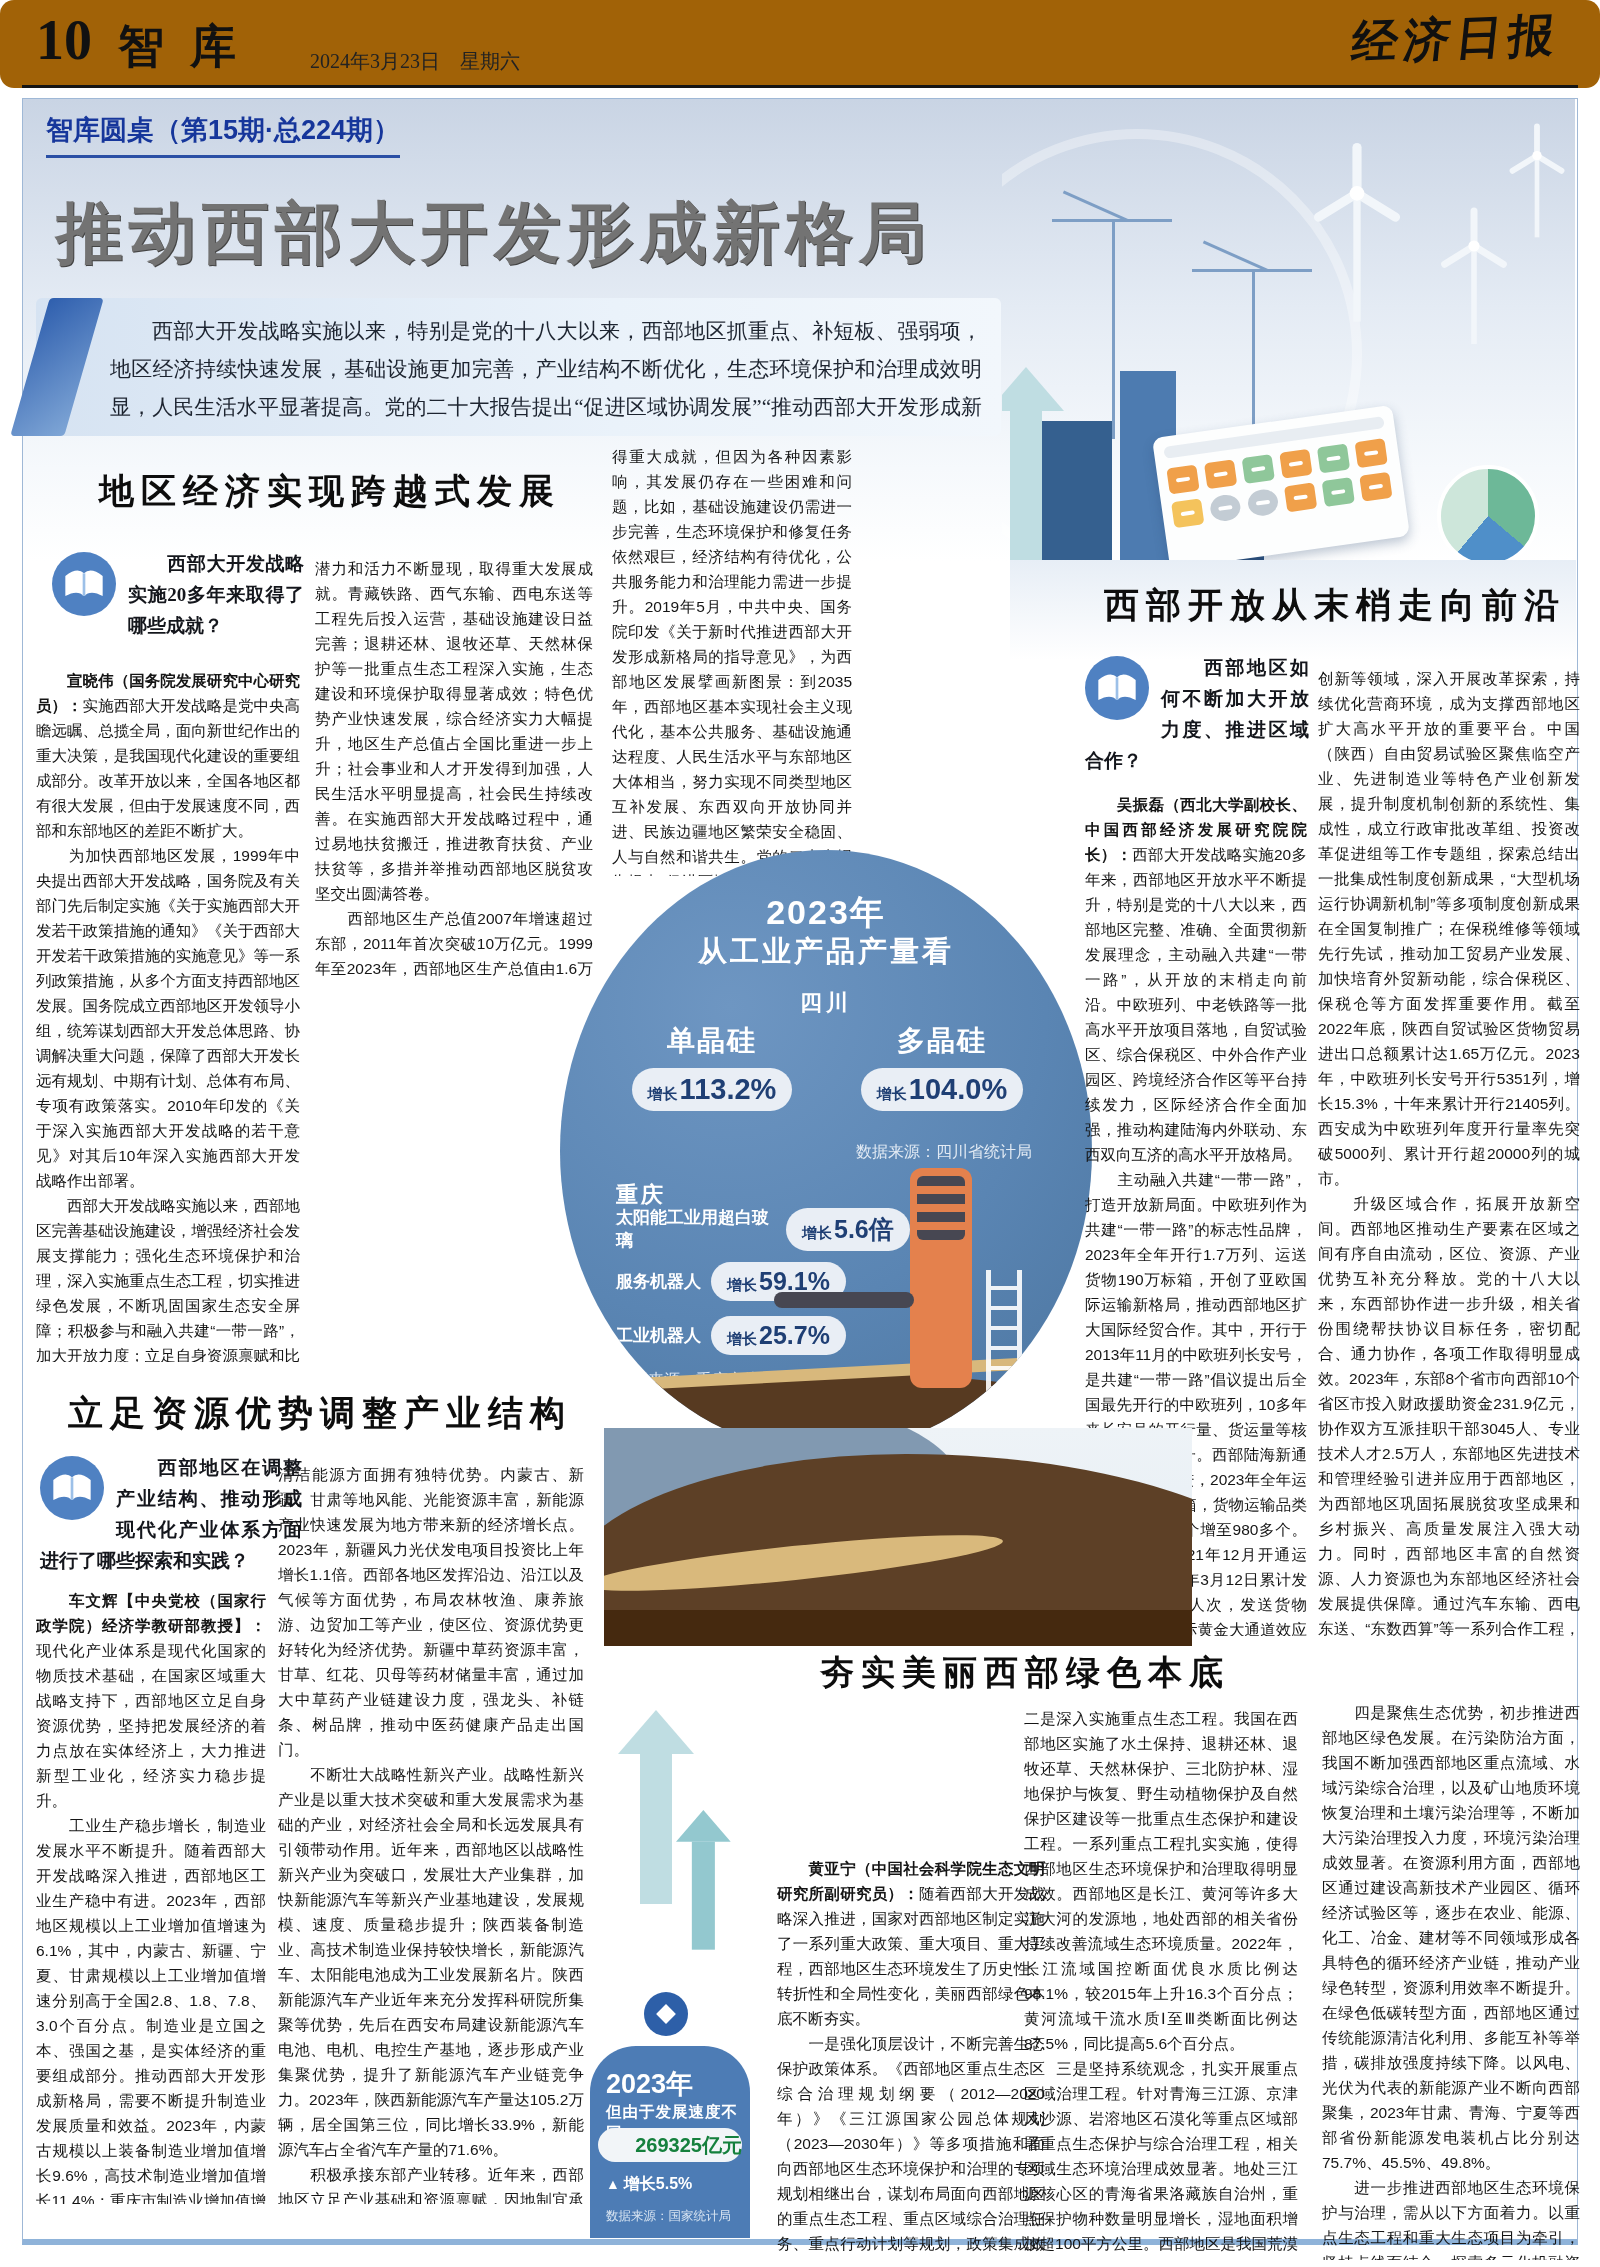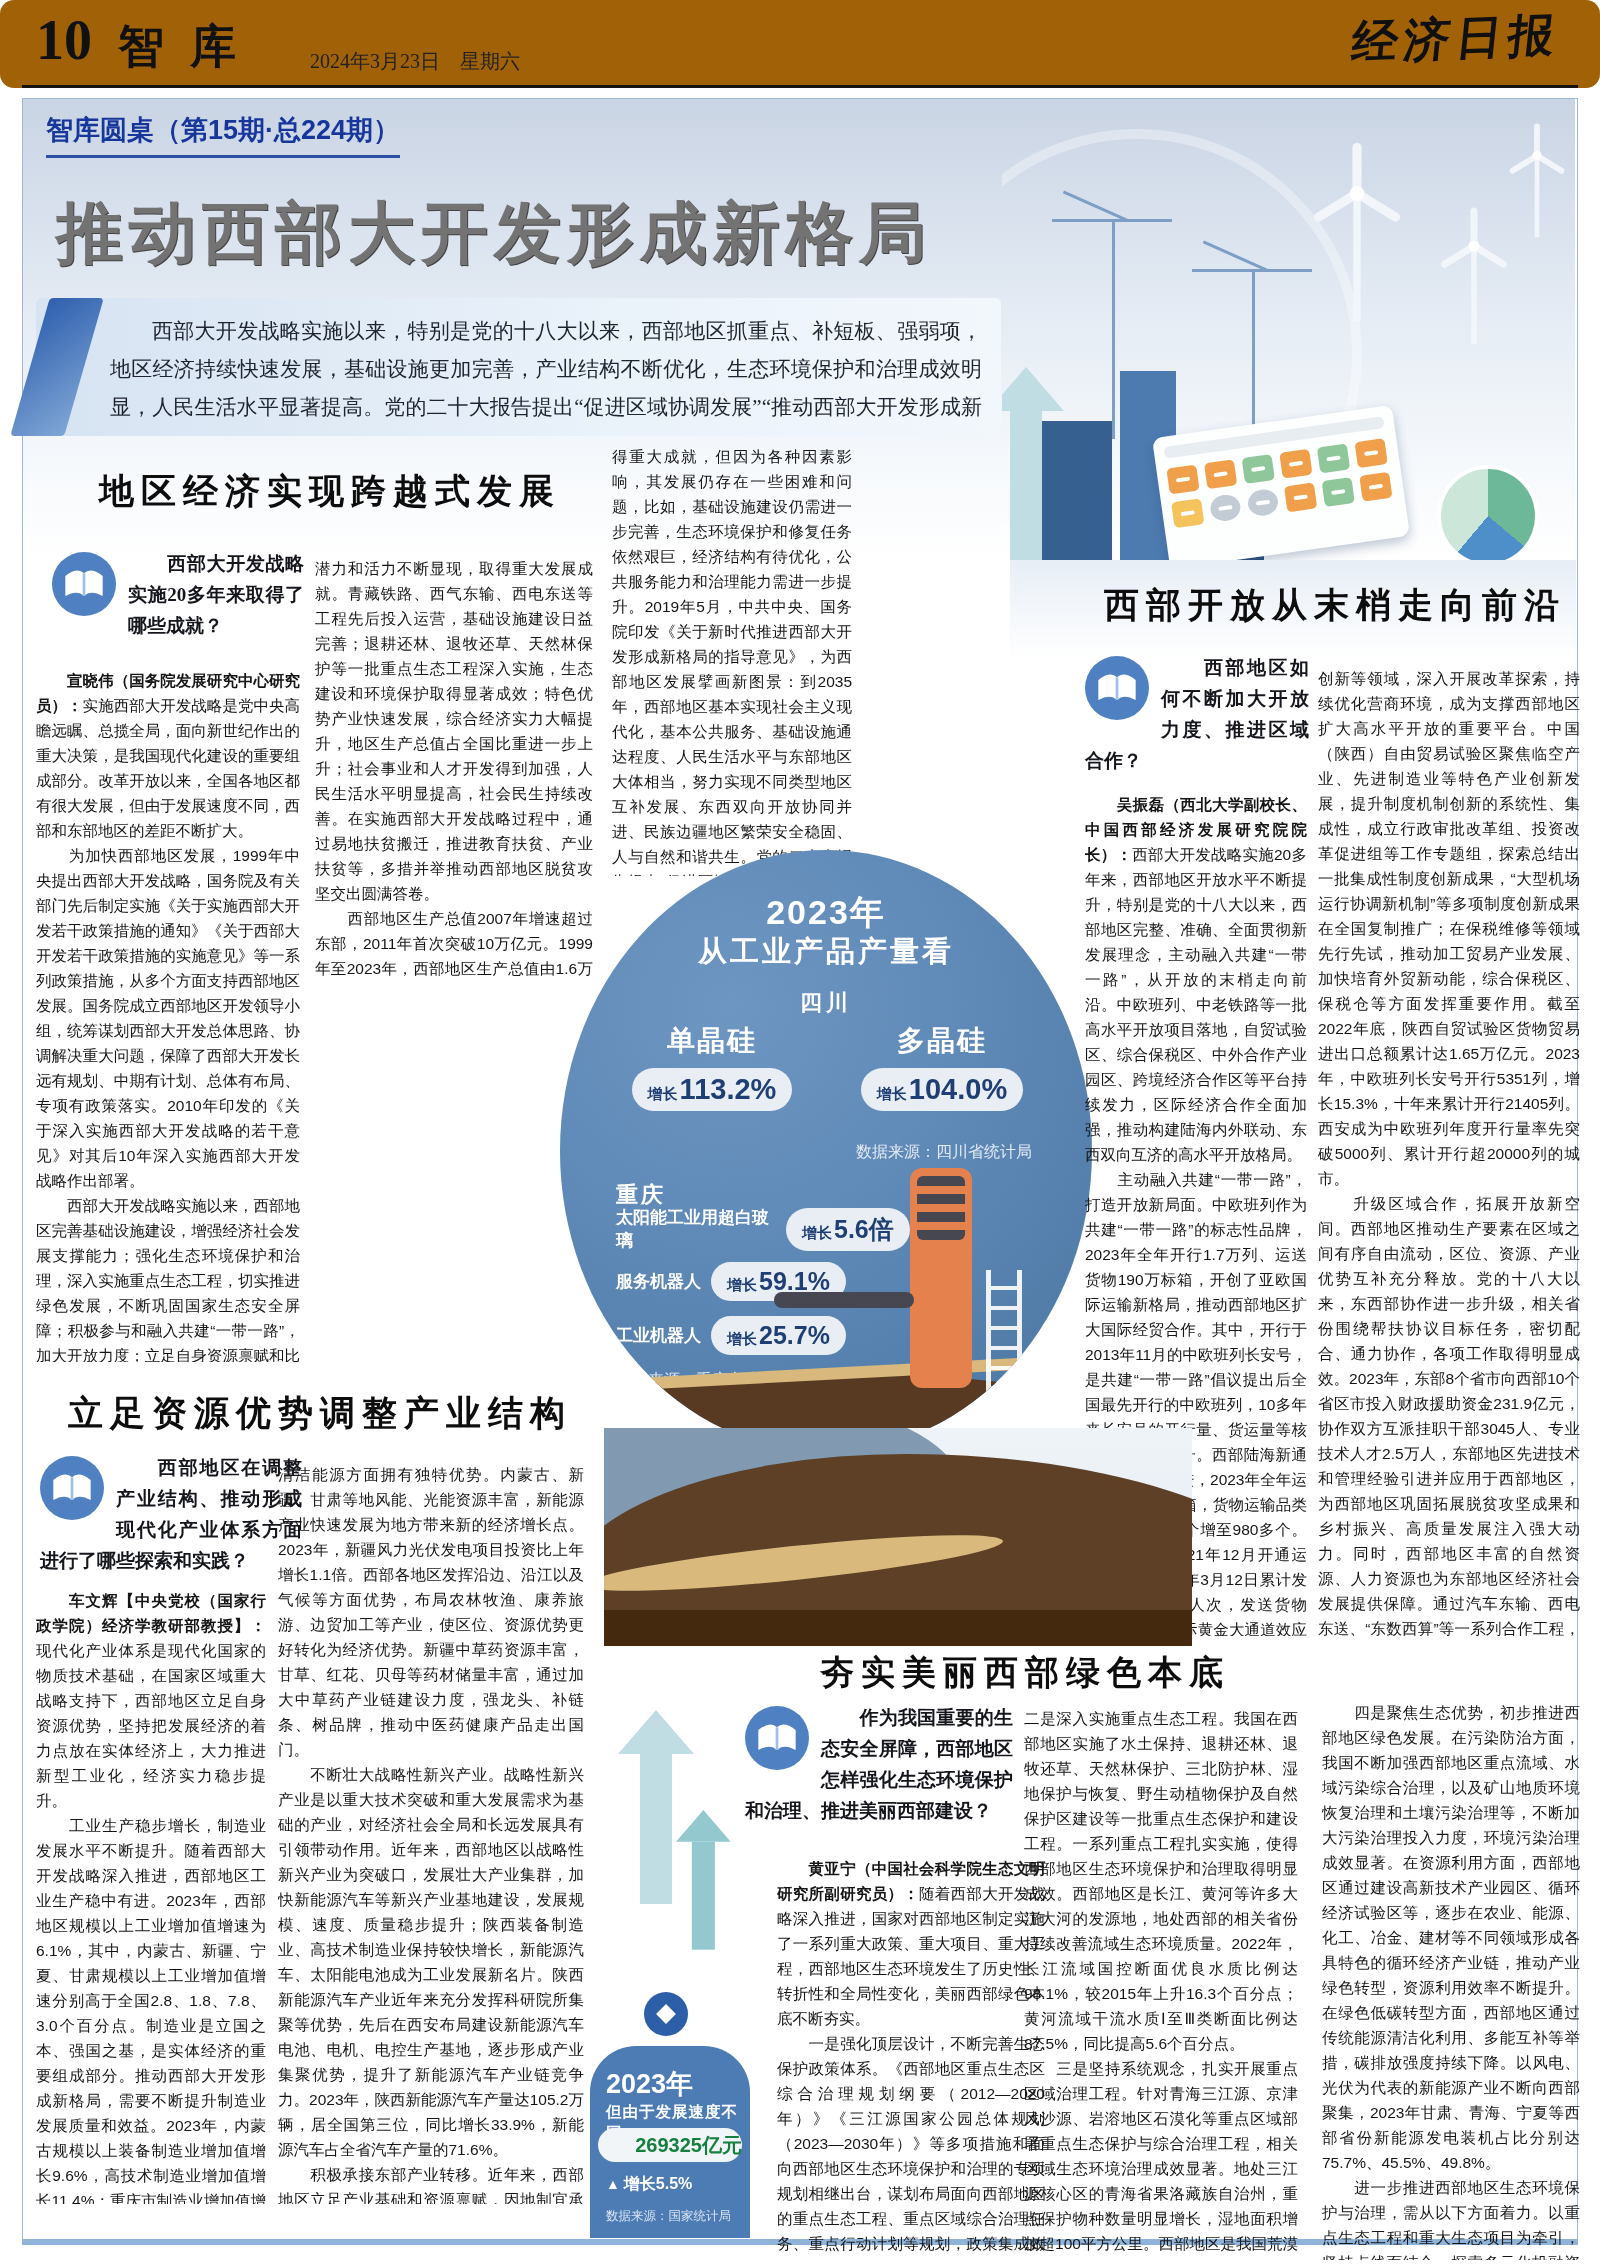--- a/index.html
+++ b/index.html
@@ -267,28 +267,20 @@
         <div class="stem"></div>
     </div>
     <div class="tealarrow" style="left:78px;top:110px;transform:scale(.72);transform-origin:top left;">
       <div class="head" style="border-bottom-color:#93c8cf;"></div>
         <div class="stem" style="background:#93c8cf;"></div>
     </div>
     <div class="emblem"></div>
   </div>
 
   <div class="atitle" style="left:820px;top:1650px;width:390px;font-size:34px;">夯实美丽西部绿色本底</div>
-  <div class="qblock" style="left:745px;top:1702px;width:268px;height:146px;">
-    <svg class="qicon" viewBox="0 0 48 48">
-        <circle cx="24" cy="24" r="24" fill="#4f81c2"></circle>
-        <path d="M10 18 q9 -7 14 -2 q5 -5 14 2 l0 15 q-9 -5 -14 0 q-5 -5 -14 0 z" fill="#ffffff"></path>
-        <path d="M24 16 l0 17" stroke="#9cc0e8" stroke-width="2"></path>
-      </svg>
-    <span>　　作为我国重要的生态安全屏障，西部地区怎样强化生态环境保护和治理、推进美丽西部建设？</span>
-  </div>
   <div class="col" style="left:745px;top:1856px;width:268px;height:404px;margin-left:32px;"><span class="byline">　　黄亚宁（中国社会科学院生态文明研究所副研究员）：</span><span>随着西部大开发战略深入推进，国家对西部地区制定实施了一系列重大政策、重大项目、重大工程，西部地区生态环境发生了历史性、转折性和全局性变化，美丽西部绿色本底不断夯实。
 　　一是强化顶层设计，不断完善生态保护政策体系。《西部地区重点生态区综合治理规划纲要（2012—2020年）》《三江源国家公园总体规划（2023—2030年）》等多项措施和面向西部地区生态环境保护和治理的专项规划相继出台，谋划布局面向西部地区的重点生态工程、重点区域综合治理任务、重点行动计划等规划，政策集成效应显现，绿色发展合力汇聚，为筑牢国家生态安全屏障、展现大美西部新姿提供政策保障。</span></div>
   <div class="col" style="left:1024px;top:1706px;width:274px;height:554px;"><span>二是深入实施重点生态工程。我国在西部地区实施了水土保持、退耕还林、退牧还草、天然林保护、三北防护林、湿地保护与恢复、野生动植物保护及自然保护区建设等一批重点生态保护和建设工程。一系列重点工程扎实实施，使得西部地区生态环境保护和治理取得明显成效。西部地区是长江、黄河等许多大江大河的发源地，地处西部的相关省份持续改善流域生态环境质量。2022年，长江流域国控断面优良水质比例达98.1%，较2015年上升16.3个百分点；黄河流域干流水质Ⅰ至Ⅲ类断面比例达87.5%，同比提高5.6个百分点。
 　　三是坚持系统观念，扎实开展重点区域治理工程。针对青海三江源、京津风沙源、岩溶地区石漠化等重点区域部署重点生态保护与综合治理工程，相关区域生态环境治理成效显著。地处三江源核心区的青海省果洛藏族自治州，重点保护物种数量明显增长，湿地面积增加超100平方公里。西部地区是我国荒漠化重度分布区，通过扎实推进防沙治沙，荒漠生态面积连续多年缩减，沙区生态状况整体好转，实现从“沙进人退”到“绿进沙退”的历史性转变。作为全国石漠化面积较大的省份，贵州持续实施植树造林、封山育林等举措，石漠化面积大幅减少，预计到2025年石漠化面积占比下降到10%以内。</span></div>
   <div class="col" style="left:1322px;top:1700px;width:258px;height:560px;"><span>　　四是聚焦生态优势，初步推进西部地区绿色发展。在污染防治方面，我国不断加强西部地区重点流域、水域污染综合治理，以及矿山地质环境恢复治理和土壤污染治理等，不断加大污染治理投入力度，环境污染治理成效显著。在资源利用方面，西部地区通过建设高新技术产业园区、循环经济试验区等，逐步在农业、能源、化工、冶金、建材等不同领域形成各具特色的循环经济产业链，推动产业绿色转型，资源利用效率不断提升。在绿色低碳转型方面，西部地区通过传统能源清洁化利用、多能互补等举措，碳排放强度持续下降。以风电、光伏为代表的新能源产业不断向西部聚集，2023年甘肃、青海、宁夏等西部省份新能源发电装机占比分别达75.7%、45.5%、49.8%。
 　　进一步推进西部地区生态环境保护与治理，需从以下方面着力。以重点生态工程和重大生态项目为牵引，坚持点线面结合，探索多元化投融资和协作保障机制，构建联通西部重大水系、重点生态功能区和国家重大战略区域的生态工程体系，加强生物多样性保护治理，优化生态安全屏障体系；因地制宜打造具有西部特色的现代化生态型产业体系，注重培养科技人才，大力发展现代高效节水农业和工业，持续提高资源节约型和环境友好型产业比重，打造一批国家清洁能源基地，提升能源互联网发展水平，培育一批生态绿色产业集群和生态经济带；充分发挥市场机制作用，健全自然资源有偿使用制度，加快推进产业生态化和生态产业化，提升生态环境保护和治理的现代化水平。</span></div>
 
   <div id="gdp">
     <div class="y">2023年</div>
     <div class="l">但由于发展速度不同</div>

